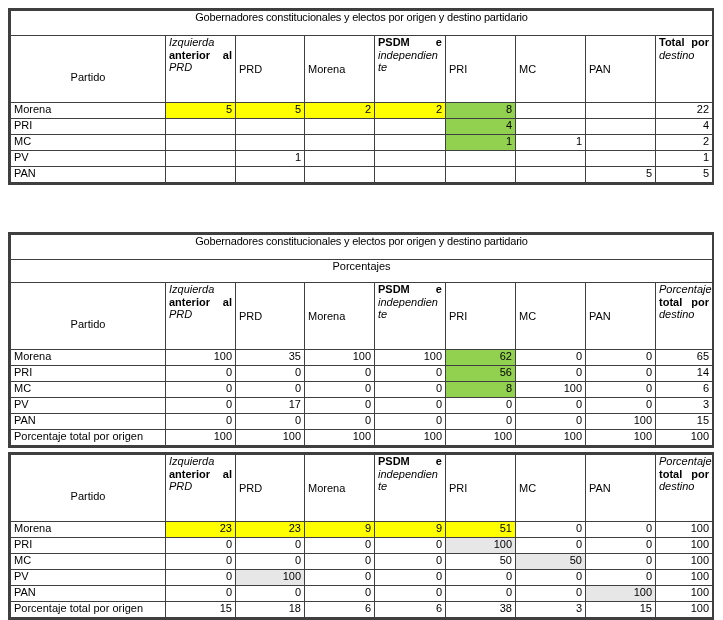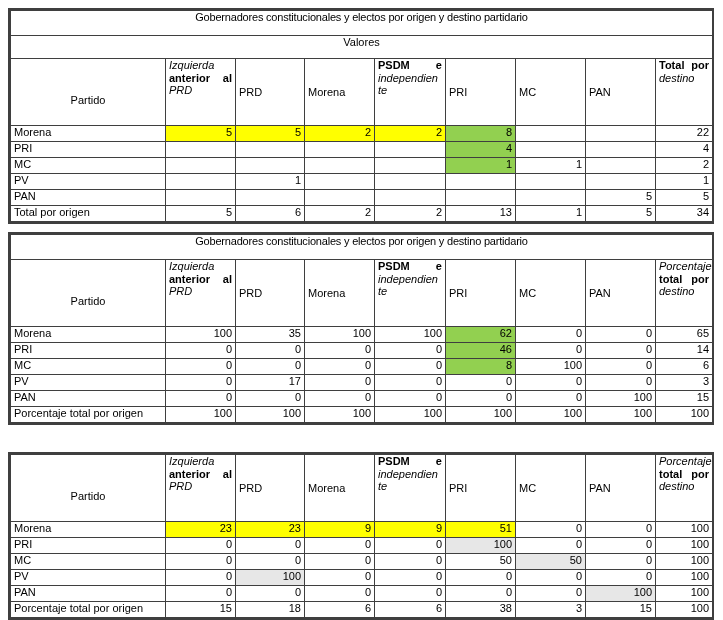--- a/index.html
+++ b/index.html
@@ -137,23 +137,20 @@
         <col class="c5">
           <col class="c6">
           <col class="c7">
           <col class="c8">
       </colgroup>
       <tbody>
         <tr>
           <td class="title-cell" colspan="9">Gobernadores constitucionales y electos por origen y destino partidario</td>
         </tr>
         <tr>
-          <td class="subtitle-cell" colspan="9">Valores</td>
-        </tr>
-        <tr>
           <td class="hdr center">Partido</td>
           <td class="hdr">
             <span class="l">Izquierda</span>
             <span class="j">anterior al</span>
             <span class="l">PRD</span>
           </td>
           <td class="hdr plain">PRD</td>
           <td class="hdr plain">Morena</td>
           <td class="hdr">
             <span class="j">PSDM e</span>
@@ -218,31 +215,20 @@
           <tr>
             <td class="lbl">PAN</td>
             <td class="num"></td>
             <td class="num"></td>
             <td class="num"></td>
             <td class="num"></td>
             <td class="num"></td>
             <td class="num"></td>
             <td class="num">5</td>
             <td class="num">5</td>
-          </tr>
-          <tr>
-            <td class="lbl">Total por origen</td>
-            <td class="num">5</td>
-            <td class="num">6</td>
-            <td class="num">2</td>
-            <td class="num">2</td>
-            <td class="num">13</td>
-            <td class="num">1</td>
-            <td class="num">5</td>
-            <td class="num">34</td>
           </tr>
         </tbody>
     </table>
   </div>
 
   <div class="tbl-wrap" style="top:232px;">
     <table class="xl">
       <colgroup>
         <col class="c0">
           <col class="c1">
@@ -252,20 +238,23 @@
         <col class="c5">
           <col class="c6">
           <col class="c7">
           <col class="c8">
       </colgroup>
       <tbody>
         <tr>
           <td class="title-cell" colspan="9">Gobernadores constitucionales y electos por origen y destino partidario</td>
         </tr>
         <tr>
+          <td class="subtitle-cell" colspan="9">Porcentajes</td>
+        </tr>
+        <tr>
           <td class="hdr center">Partido</td>
           <td class="hdr">
             <span class="l">Izquierda</span>
             <span class="j">anterior al</span>
             <span class="l">PRD</span>
           </td>
           <td class="hdr plain">PRD</td>
           <td class="hdr plain">Morena</td>
           <td class="hdr">
             <span class="j">PSDM e</span>
@@ -293,21 +282,21 @@
             <td class="num">0</td>
             <td class="num">0</td>
             <td class="num">65</td>
           </tr>
           <tr>
             <td class="lbl">PRI</td>
             <td class="num">0</td>
             <td class="num">0</td>
             <td class="num">0</td>
             <td class="num">0</td>
-            <td class="num green">46</td>
+            <td class="num green">56</td>
             <td class="num">0</td>
             <td class="num">0</td>
             <td class="num">14</td>
           </tr>
           <tr>
             <td class="lbl">MC</td>
             <td class="num">0</td>
             <td class="num">0</td>
             <td class="num">0</td>
             <td class="num">0</td>

